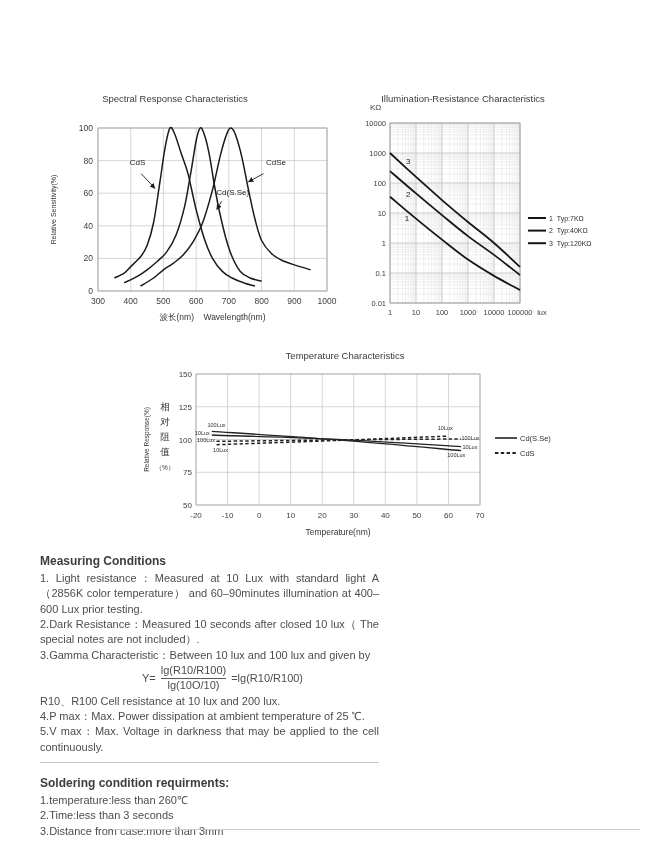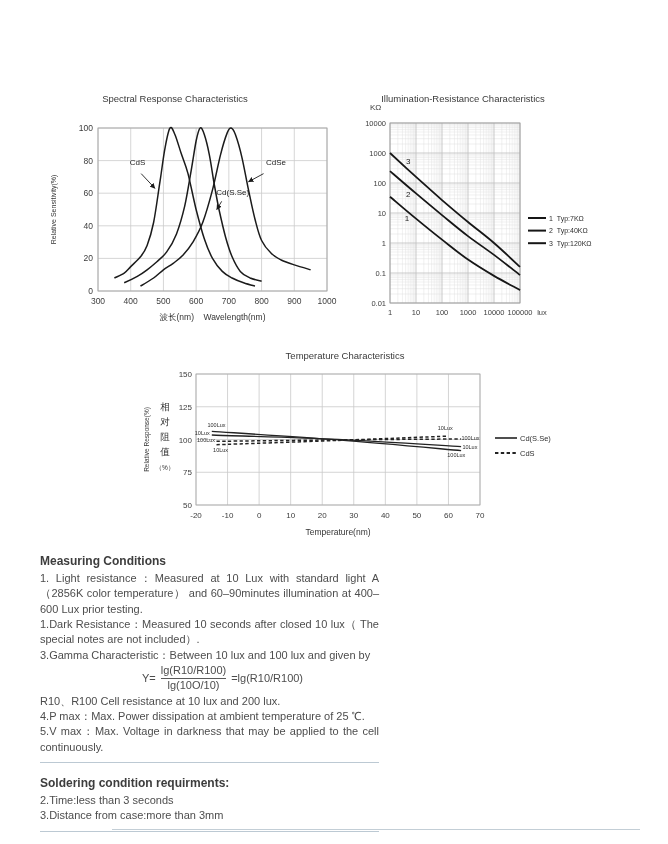--- a/index.html
+++ b/index.html
@@ -269,39 +269,40 @@
       <text x="40" y="63" font-size="9.5" text-anchor="middle" fill="#2f2f2f">对</text>
       <text x="40" y="78" font-size="9.5" text-anchor="middle" fill="#2f2f2f">阻</text>
       <text x="40" y="93" font-size="9.5" text-anchor="middle" fill="#2f2f2f">值</text>
       <text x="40" y="108" font-size="6.5" text-anchor="middle" fill="#2f2f2f">（%）</text>
     </svg>
 
   <div class="textcol">
     <div class="sec">
       <h3>Measuring Conditions</h3>
       <p>1. Light resistance：Measured at 10 Lux with standard light A（2856K color temperature） and 60–90minutes illumination at 400–600 Lux prior testing.</p>
-      <p>1.Dark Resistance：Measured 10 seconds after closed 10 lux（ The special notes are not included）.</p>
+      <p>2.Dark Resistance：Measured 10 seconds after closed 10 lux（ The special notes are not included）.</p>
       <p>3.Gamma Characteristic：Between 10 lux and 100 lux and given by</p>
       <div class="formula">
         <span>Y=</span>
         <span class="frac">
           <span class="num">lg(R10/R100)</span>
           <span class="den">lg(10O/10)</span>
         </span>
         <span>=lg(R10/R100)</span>
       </div>
       <p class="nj">R10、R100 Cell resistance at 10 lux and 200 lux.</p>
       <p>4.P max：Max. Power dissipation at ambient temperature of 25 ℃.</p>
       <p>5.V max：Max. Voltage in darkness that may be applied to the cell continuously.</p>
     </div>
 
     <hr class="divider">
 
     <div class="sec">
       <h3>Soldering condition requirments:</h3>
+      <p class="nj">1.temperature:less than 260℃</p>
       <p class="nj">2.Time:less than 3 seconds</p>
       <p class="nj">3.Distance from case:more than 3mm</p>
     </div>
 
     <hr class="divider">
 
   </div>
 
   <div class="bottom-line"></div>
 </div>

